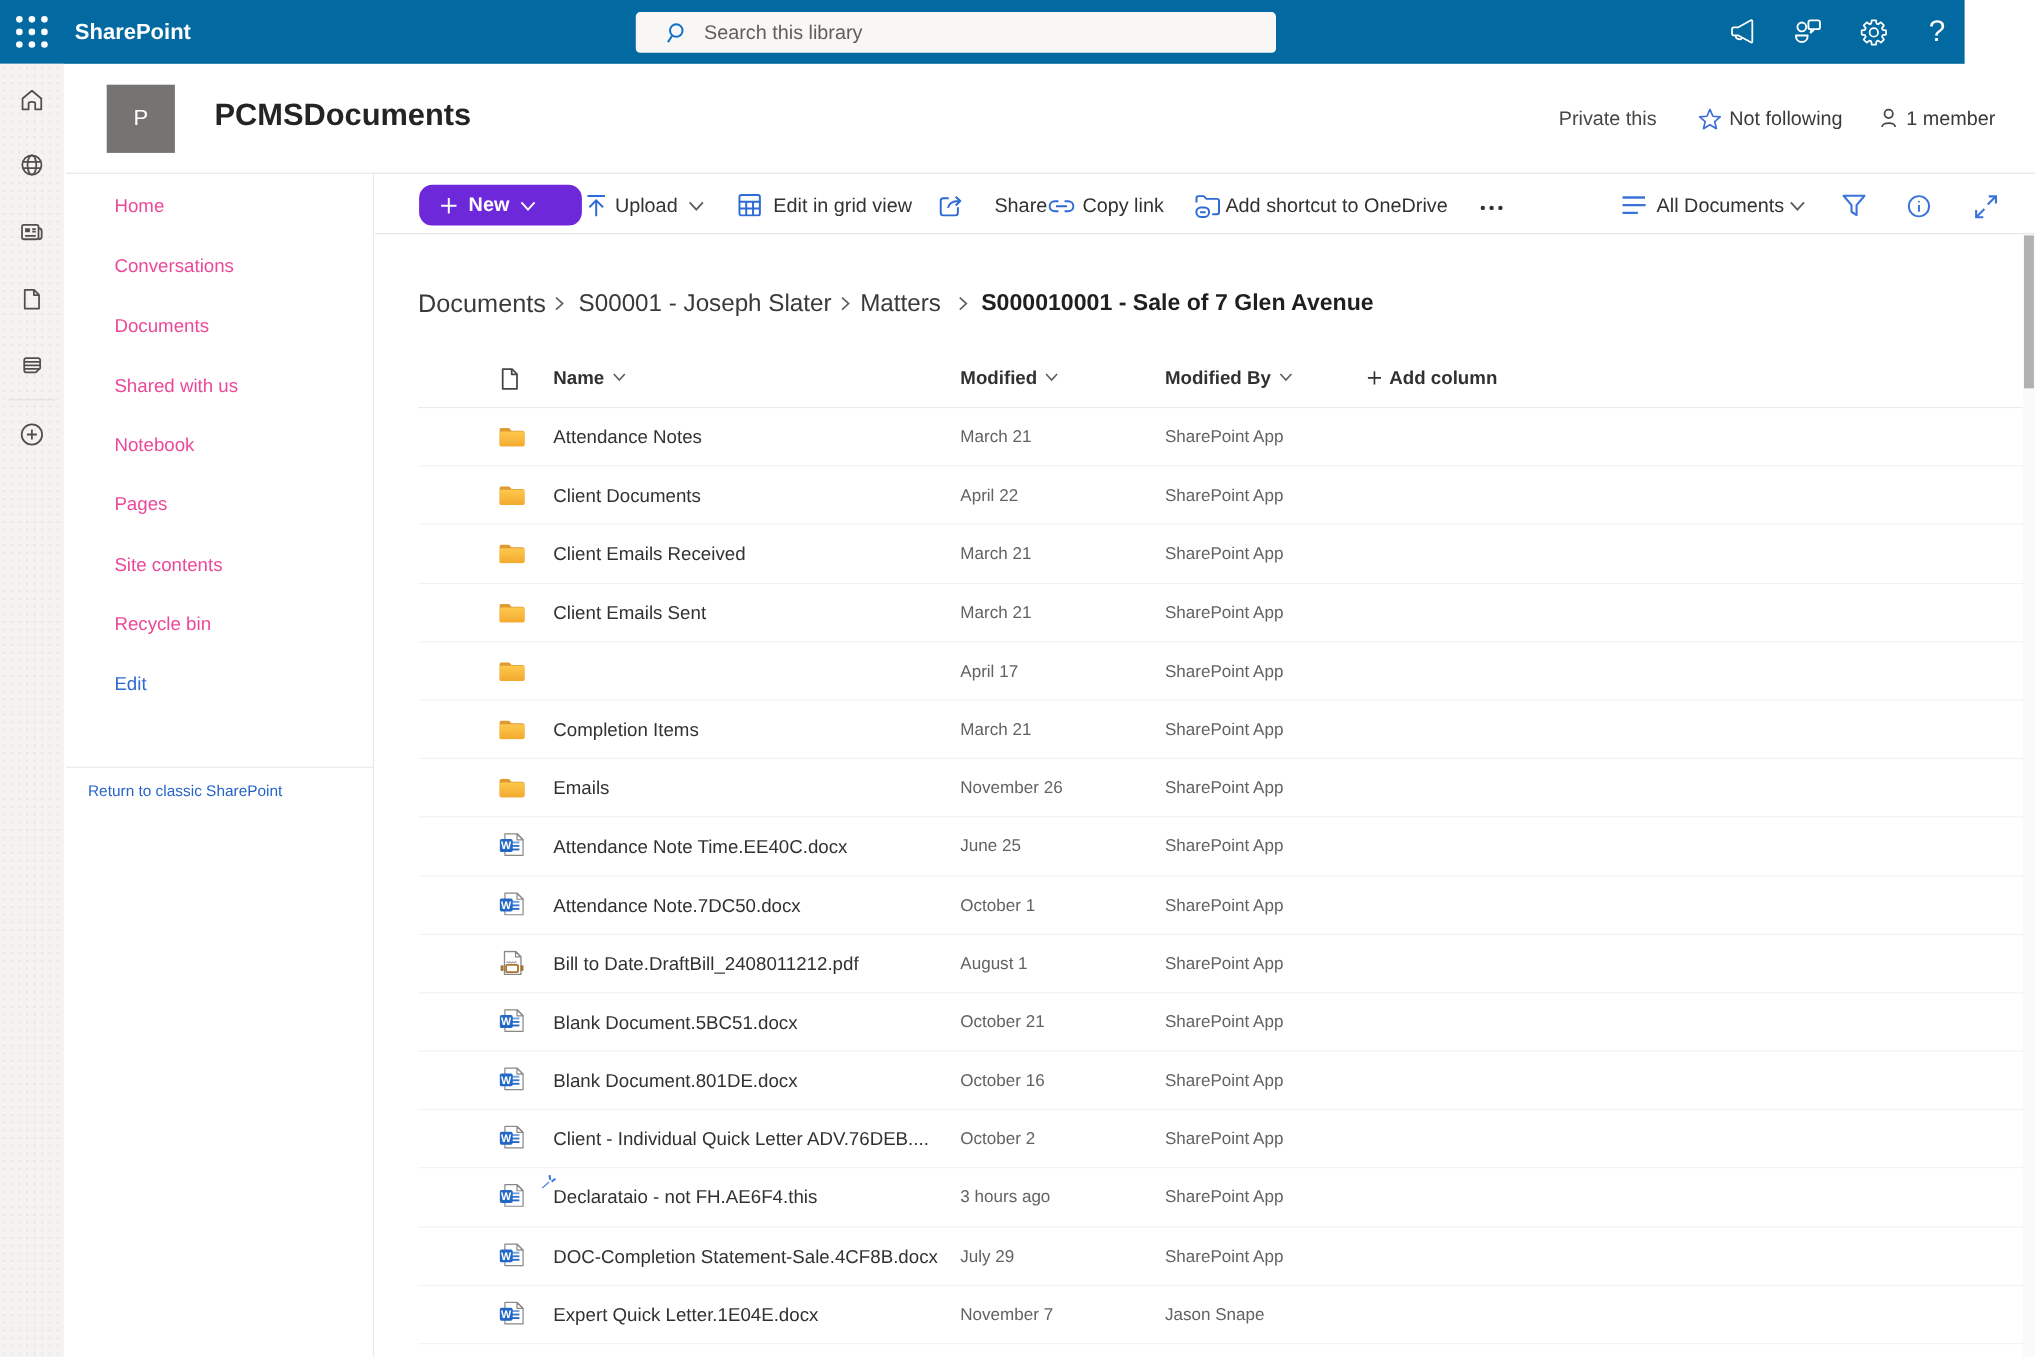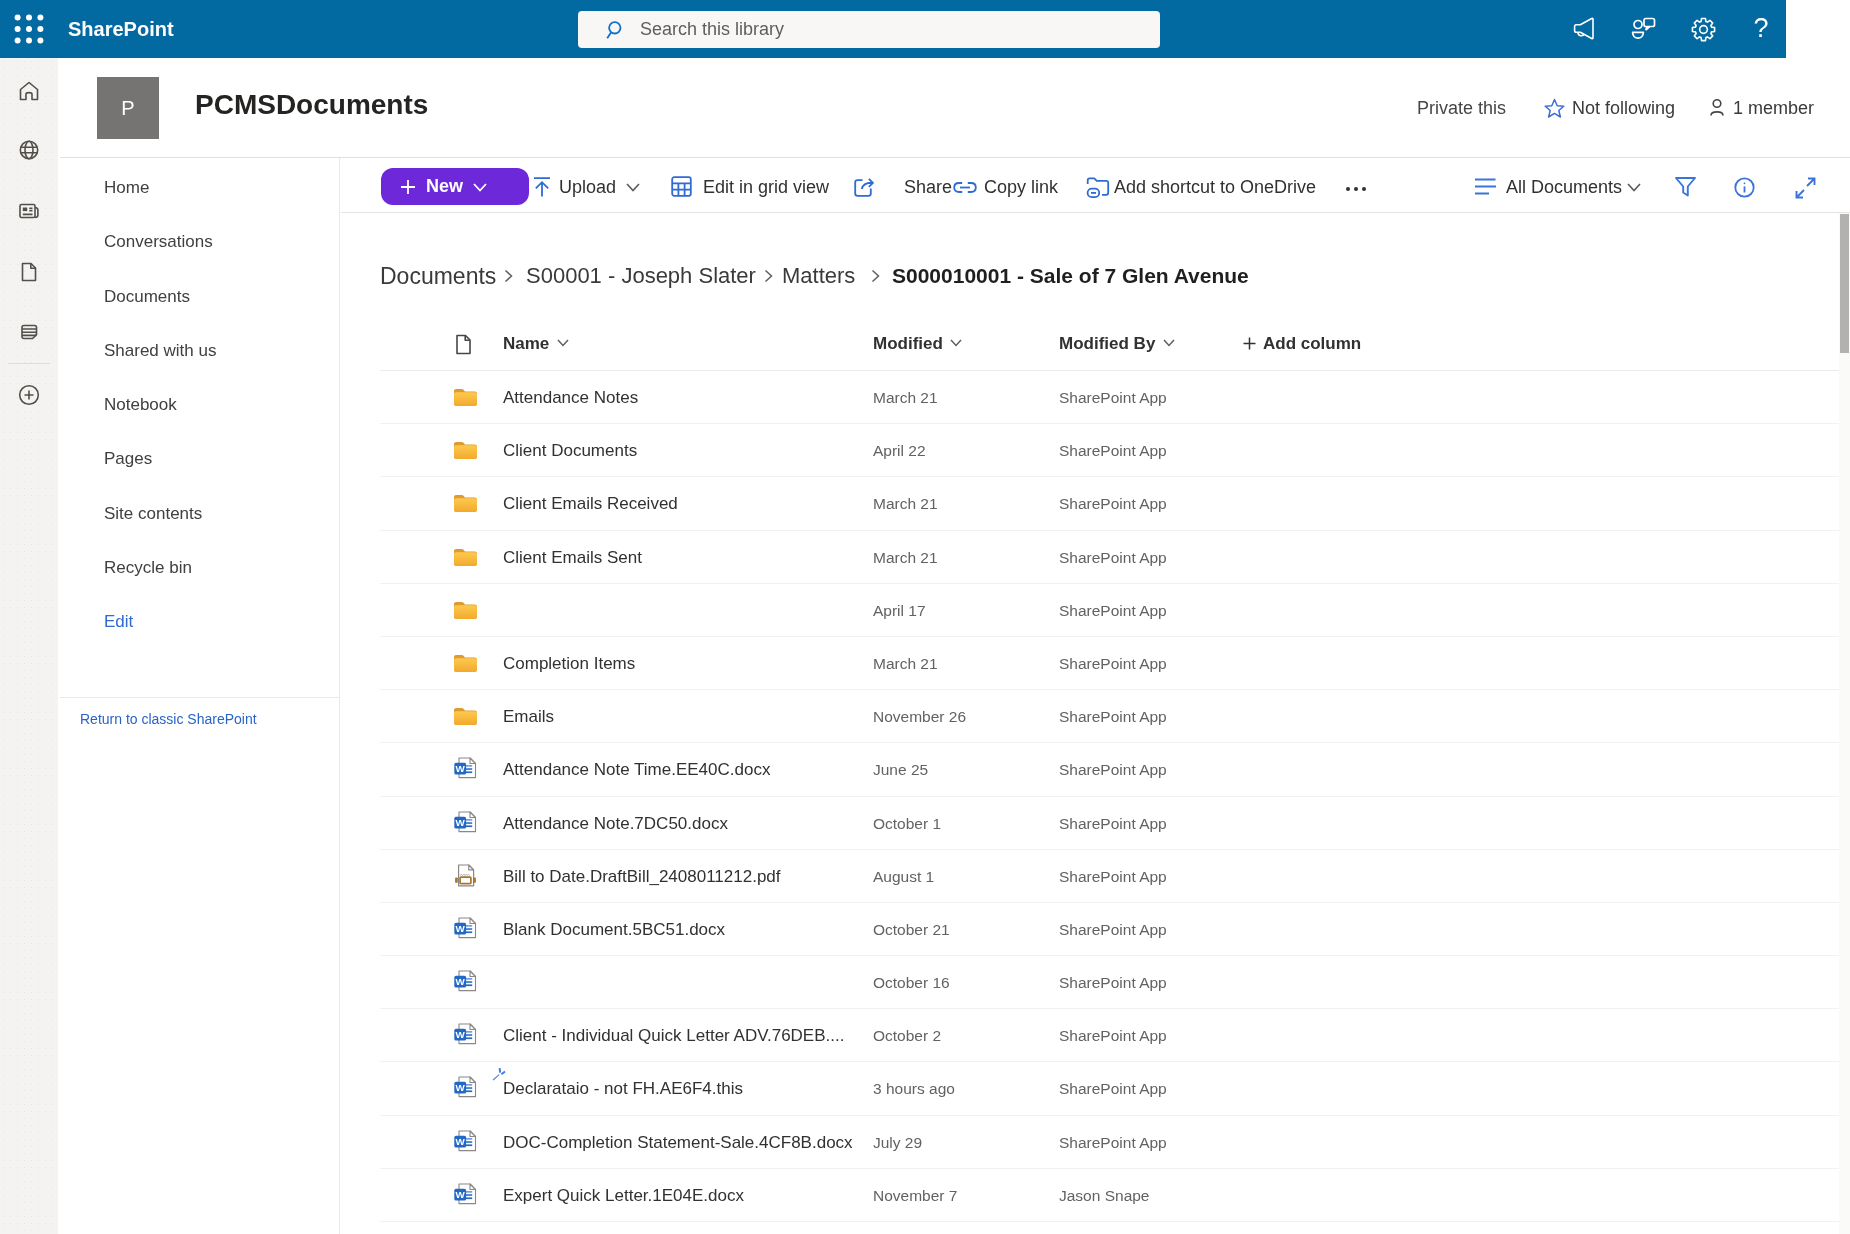--- a/index.html
+++ b/index.html
@@ -14,21 +14,21 @@
 #rail{position:absolute;left:0;top:58px;width:58px;height:1176px;background:#f4f3f2;
 background-image:radial-gradient(#e6e5e4 0.9px,rgba(0,0,0,0) 1px);background-size:7px 7px}
 .railic{position:absolute;left:18px}
 #logo{position:absolute;left:97px;top:77px;width:62px;height:62px;background:#767373;
 color:#fff;font-size:20px;text-align:center;line-height:62px}
 #sitetitle{position:absolute;left:195px;top:89px;font-size:28px;font-weight:bold;color:#252423}
 .hinfo{position:absolute;top:97px;font-size:18px;color:#3b3a39;height:22px;line-height:22px}
 #hline{position:absolute;left:60px;top:157px;width:1790px;height:1px;background:#e3e1df}
 #nav{position:absolute;left:60px;top:158px;width:280px;height:1076px;background:#fff;
 border-right:1px solid #ebe9e7}
-.nitem{position:absolute;left:104px;height:30px;line-height:30px;font-size:17px;color:#404040}
+.nitem{position:absolute;left:104px;height:30px;line-height:30px;font-size:17px;color:#ec4899}
 #navedit{position:absolute;left:104px;top:607px;height:30px;line-height:30px;font-size:17px;color:#2f6bd0}
 #navdiv{position:absolute;left:60px;top:697px;width:280px;height:1px;background:#ebe9e7}
 #navreturn{position:absolute;left:80px;top:711px;font-size:14px;font-weight:normal;color:#2864c8}
 #newbtn{position:absolute;left:381px;top:168px;width:148px;height:37px;background:#6d28d9;
 border-radius:12px;color:#fff}
 .cmd{position:absolute;top:163px;height:48px;line-height:48px;font-size:18px;color:#323130}
 .cic{position:absolute}
 #cmdline{position:absolute;left:341px;top:212px;width:1509px;height:1px;background:#e5e3e1}
 .crumbseg{position:absolute;top:263px;height:26px;line-height:26px;color:#3b3a39;white-space:nowrap}
 .csep{position:absolute;top:269px}
@@ -396,20 +396,21 @@
 <div class="row">
       <span class="ric" style="top:14px"><svg width="23" height="22" viewBox="0 0 23 22">
 <path d="M5 1 L16.2 1 L21.5 6.3 L21.5 20.6 L5 20.6 Z" fill="#fff" stroke="#8a8886" stroke-width="1.1" stroke-linejoin="round"></path>
 <path d="M16 1.2 L16 6.5 L21.3 6.5 Z" fill="#fff" stroke="#8a8886" stroke-width="1.1" stroke-linejoin="round"></path>
 <rect x="11" y="8" width="7.2" height="1.7" fill="#71a1e2"></rect>
 <rect x="11" y="11.2" width="7.2" height="1.7" fill="#3878d0"></rect>
 <rect x="11" y="14.4" width="7.2" height="1.7" fill="#2a68c4"></rect>
 <rect x="0.3" y="5.8" width="11.8" height="11.8" rx="1.7" fill="#2368c4"></rect>
 <text x="6.2" y="15.2" font-family="Liberation Sans" font-weight="bold" font-size="9.8" fill="#fff" text-anchor="middle">W</text>
 </svg></span>
+      <span class="rname">Blank Document.801DE.docx</span>
       <span class="rdate">October 16</span>
       <span class="rby">SharePoint App</span>
     </div>
 <div class="row">
       <span class="ric" style="top:14px"><svg width="23" height="22" viewBox="0 0 23 22">
 <path d="M5 1 L16.2 1 L21.5 6.3 L21.5 20.6 L5 20.6 Z" fill="#fff" stroke="#8a8886" stroke-width="1.1" stroke-linejoin="round"></path>
 <path d="M16 1.2 L16 6.5 L21.3 6.5 Z" fill="#fff" stroke="#8a8886" stroke-width="1.1" stroke-linejoin="round"></path>
 <rect x="11" y="8" width="7.2" height="1.7" fill="#71a1e2"></rect>
 <rect x="11" y="11.2" width="7.2" height="1.7" fill="#3878d0"></rect>
 <rect x="11" y="14.4" width="7.2" height="1.7" fill="#2a68c4"></rect>

